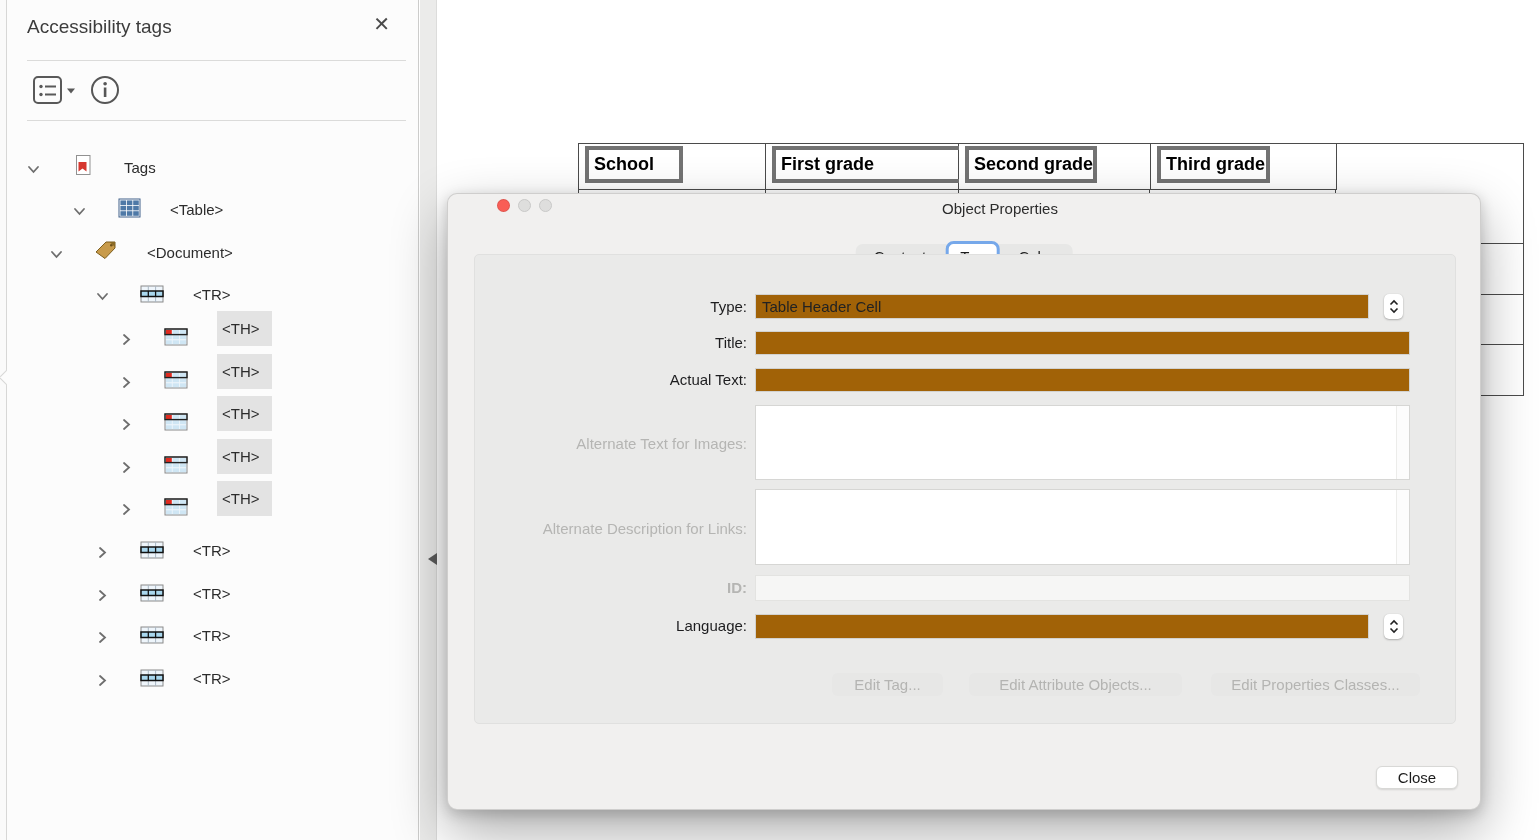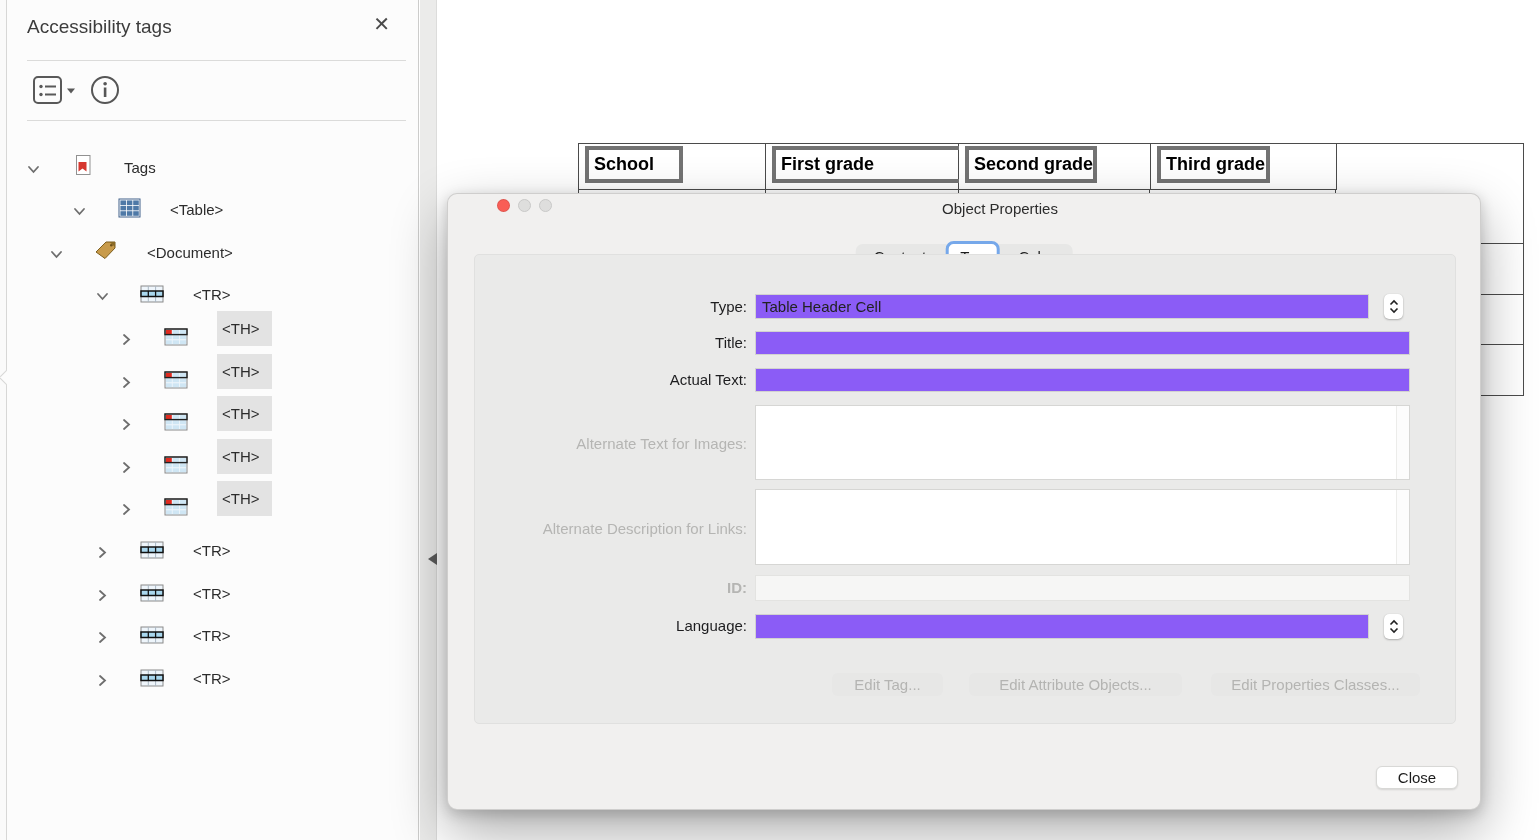--- a/index.html
+++ b/index.html
@@ -60,21 +60,21 @@
   .segmented { position:absolute; top:50px; left:50%; transform:translateX(-50%);
     display:flex; align-items:center; background:#e7e7e6; border-radius:7px; height:24px; }
   .seg { font-size:15px; color:#1c1c1c; padding:0 18px; }
   .seg.active { background:#fff; border:3px solid #76a8ea; border-radius:8px; height:30px;
     display:flex; align-items:center; padding:0 12px; margin:0 1px; }
 
   .inner-panel { position:absolute; left:26px; top:60px; width:982px; height:470px;
     background:#eaeae9; border:1px solid #e0e0df; border-radius:5px; }
   .frm-label { position:absolute; width:272px; text-align:right; font-size:15px; color:#1d1d1f; }
   .frm-label.dis { color:#b5b5b3; }
-  .fld { position:absolute; left:280px; background:#8b5cf6; border:1px solid #d2d2d0; font-size:15px;
+  .fld { position:absolute; left:280px; background:#a16207; border:1px solid #d2d2d0; font-size:15px;
     color:#222; padding:0 6px; font-family:"Liberation Sans", sans-serif; }
   .txtarea { position:absolute; left:280px; width:655px; background:#fff; border:1px solid #d6d6d4; }
   .scroll-strip { position:absolute; right:0; top:0; bottom:0; width:13px; background:#fcfcfc; border-left:1px solid #ececea; }
   .fld.disabled { background:#f6f6f5; border-color:#e3e3e1; }
   .stepper { position:absolute; width:19px; height:25px; background:#fff; border-radius:5px;
     box-shadow:0 1px 2px rgba(0,0,0,0.25), 0 0 1px rgba(0,0,0,0.15); display:flex; align-items:center; justify-content:center; }
   .dlg-btn { position:absolute; height:23px; border-radius:6px; background:#e7e7e6; border:none;
     font-size:15px; color:#b4b4b2; font-family:"Liberation Sans", sans-serif; }
   .close-btn { position:absolute; left:928px; top:572px; width:82px; height:23px; border-radius:6px;
     background:#fff; border:1px solid #d8d8d6; box-shadow:0 1px 2px rgba(0,0,0,0.12);

